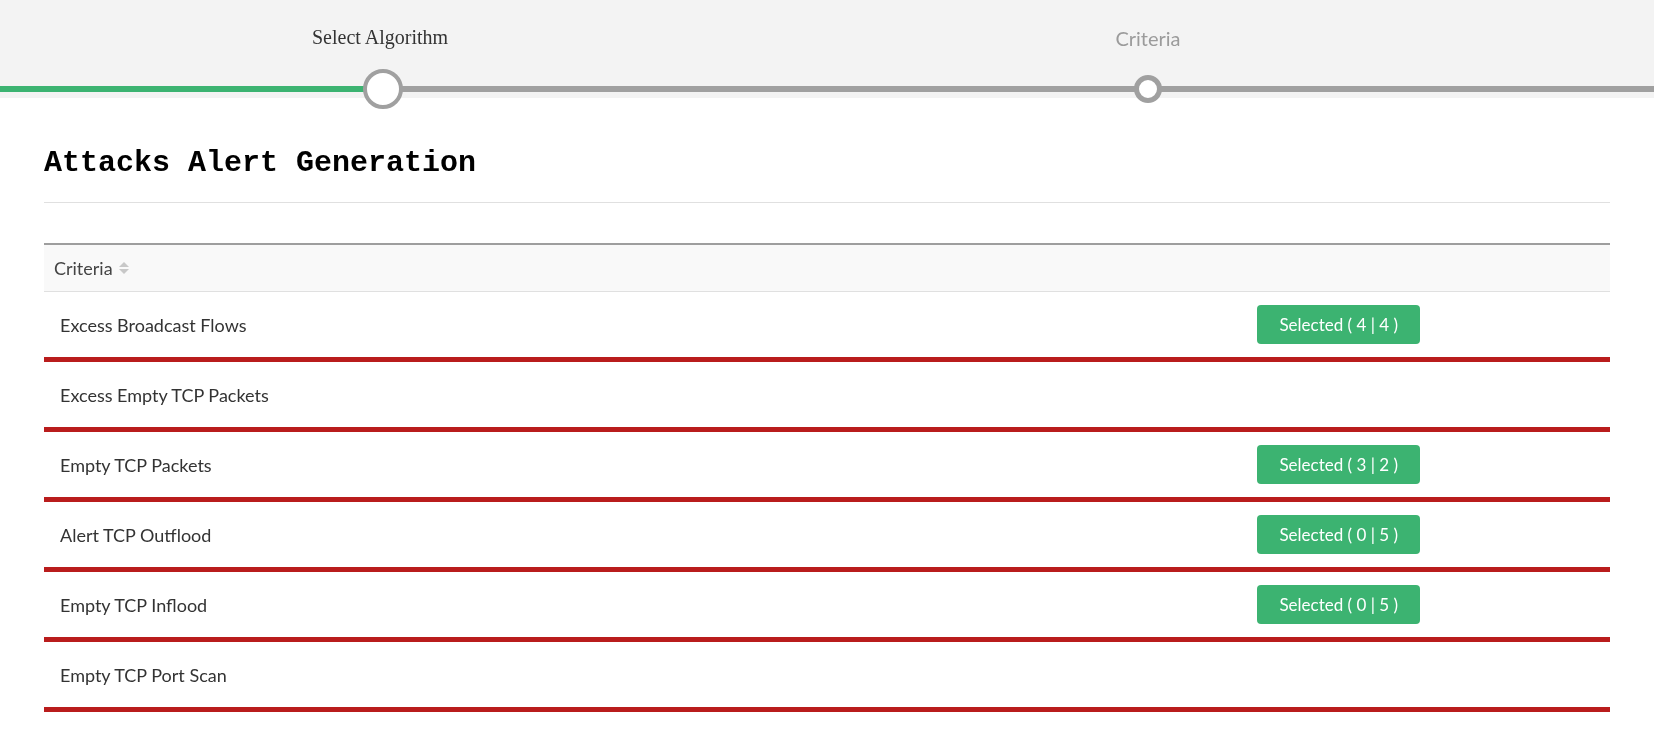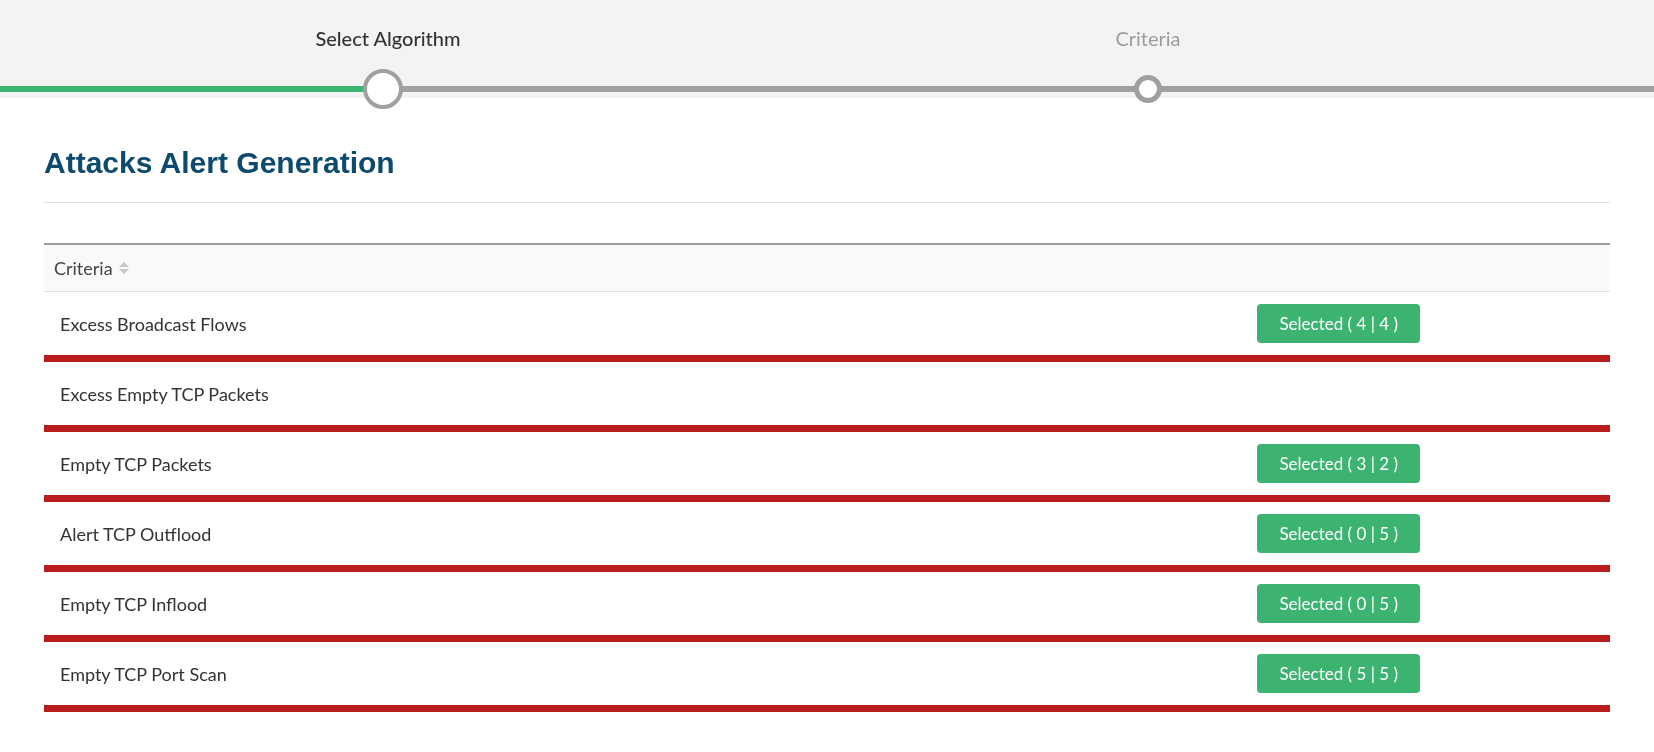--- a/index.html
+++ b/index.html
@@ -51,24 +51,24 @@
   .step-dot.inactive {
     width: 28px; height: 28px;
     background: #ffffff;
     border: 5px solid #a0a0a0;
   }
 
   .content {
     padding: 48px 44px 0 44px;
   }
   h1.page-title {
-    font-family: Liberation Sans, sans-serif;
+    font-family: Liberation Mono, monospace;
     font-weight: 600;
     font-size: 30px;
-    color: #0c4a6e;
+    color: #000000;
     margin-bottom: 22px;
   }
   .hr-light {
     border: none;
     border-top: 1px solid #e0e0e0;
     margin-bottom: 40px;
   }
 
   .table-head-border {
     border-top: 2px solid #9e9e9e;
@@ -95,21 +95,21 @@
     border-left: 5px solid transparent;
     border-right: 5px solid transparent;
   }
   .sort-icon .up { border-bottom: 5px solid #c8c8c8; margin-bottom: 2px; }
   .sort-icon .down { border-top: 5px solid #c8c8c8; }
 
   .row {
     display: flex;
     align-items: center;
     justify-content: space-between;
-    border-bottom: 7px solid #b91c1c;
+    border-bottom: 5px solid #b91c1c;
     padding: 0 10px;
     height: 70px;
   }
   .row-label {
     font-size: 18px;
     color: #333;
     padding-left: 6px;
   }
   .badge {
     background: #3cb371;
@@ -121,21 +121,21 @@
     margin-right: 180px;
     min-width: 150px;
     text-align: center;
     cursor: pointer;
   }
 </style>
 </head>
 <body>
 
 <div class="stepper-wrap">
-  <span class="stepper-label active" style="left:388px; top:26px;">Select Algorithm</span>
+  <span class="stepper-label active" style="left:380px; top:26px;font-family:Liberation Serif, serif;">Select Algorithm</span>
   <span class="stepper-label inactive" style="left:1148px; top:26px;">Criteria</span>
 
   <div class="track"></div>
   <div class="track-fill" style="width:383px;"></div>
 
   <div class="step-dot active-outer" style="left:383px;">
     <div class="active-inner"></div>
   </div>
   <div class="step-dot inactive" style="left:1148px;"></div>
 </div>
@@ -167,15 +167,14 @@
   <div class="row">
     <span class="row-label">Alert TCP Outflood</span>
     <span class="badge">Selected ( 0 | 5 )</span>
   </div>
   <div class="row">
     <span class="row-label">Empty TCP Inflood</span>
     <span class="badge">Selected ( 0 | 5 )</span>
   </div>
   <div class="row">
     <span class="row-label">Empty TCP Port Scan</span>
-    <span class="badge">Selected  ( 5 | 5 )</span>
   </div>
 </div>
 
 </body></html>

